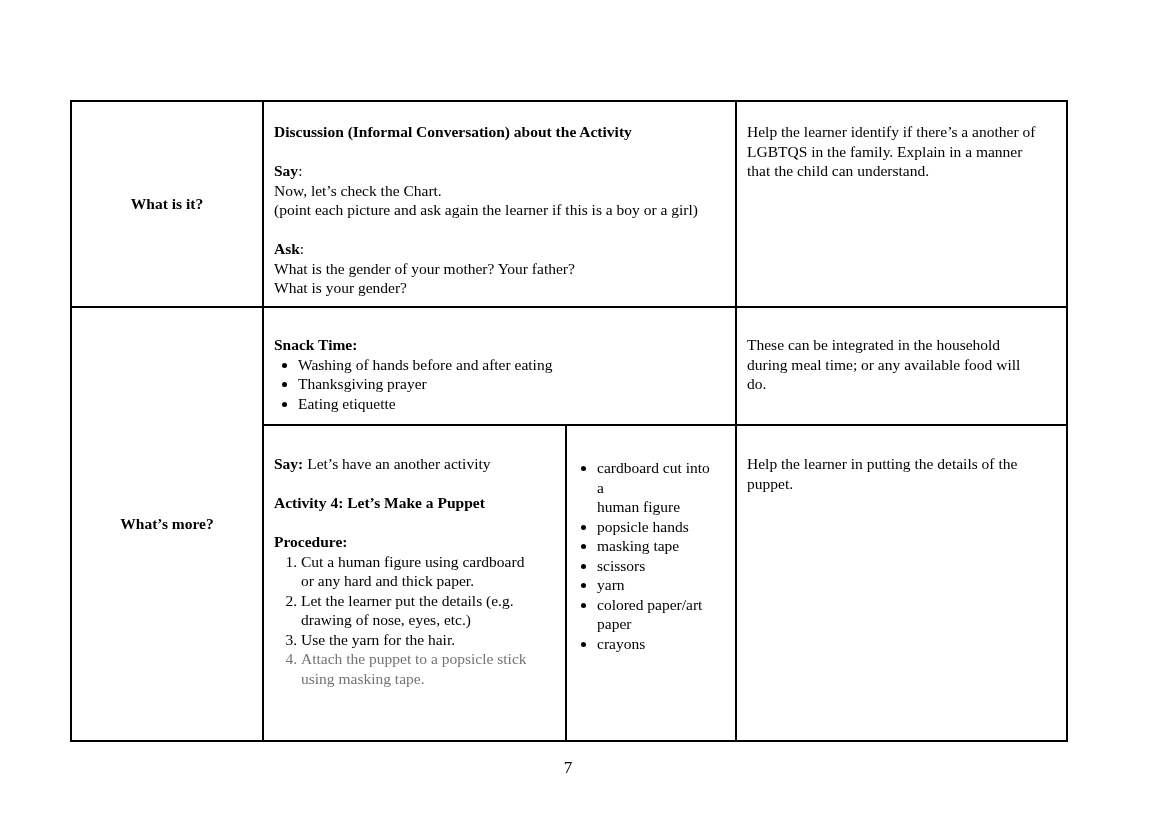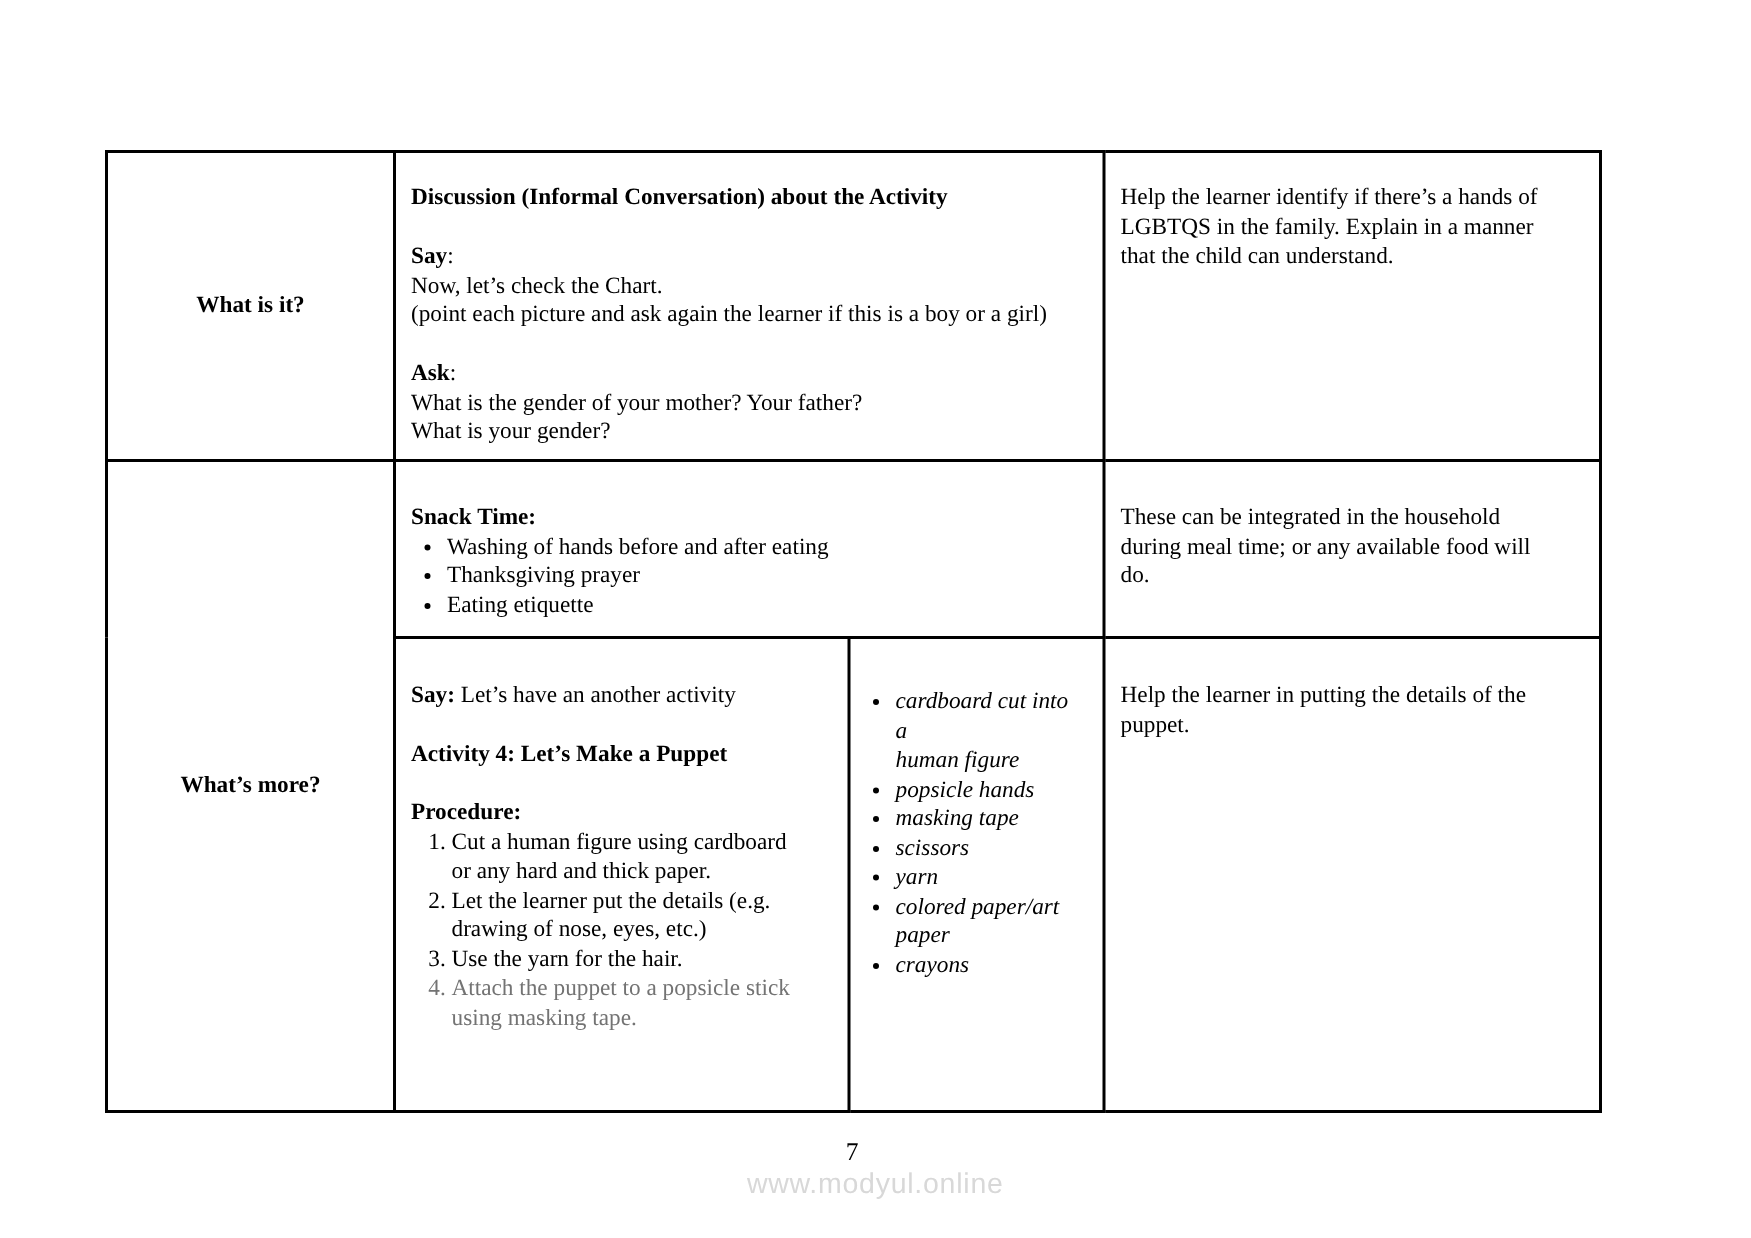--- a/index.html
+++ b/index.html
@@ -40,21 +40,21 @@
   }
   .r1pad  { padding-top: 20px; }
   .r2apad { padding-top: 27px; }
   .r2bpad { padding-top: 28px; }
   p { margin: 0; }
   .b { font-weight: bold; }
   .gap { margin-bottom: 19.5px; font-family: Liberation Serif, serif; }
   .spacer { height: 19.5px; }
   ul.bullets { margin: 0; padding-left: 24px; list-style: disc; }
   ul.materials { padding-left: 22px; margin-top: 4px; }
-  td.materials-cell { padding-left: 8px; padding-right: 16px; font-style: italic; }
+  td.materials-cell { padding-left: 8px; padding-right: 16px; }
   ol.steps { margin: 0; padding-left: 27px; }
   ol.steps li, ul.bullets li { white-space: pre-line; }
   ol.steps li:last-child { color: #737373; }
   .page-number {
     position: absolute;
     left: 70px;
     top: 758px;
     width: 996px;
     text-align: center;
     font-size: 17px;
@@ -97,21 +97,21 @@
             </div>
           <div class="spacer"></div>
           <p><span class="b">Ask</span><span>:</span></p>
           <div>
               <div class="line">What is the gender of your mother? Your father?</div>
               <div class="line">What is your gender?</div>
             </div>
         </td>
         <td class="note r1pad">
           <div>
-              <div class="line">Help the learner identify if there’s a hands of</div>
+              <div class="line">Help the learner identify if there’s a another of</div>
               <div class="line">LGBTQS in the family. Explain in a manner</div>
               <div class="line">that the child can understand.</div>
             </div>
         </td>
       </tr>
 
       <tr class="r2a">
         <td class="label" rowspan="2">
           <span>What’s more?</span>
         </td>
@@ -166,15 +166,14 @@
           <div>
               <div class="line">Help the learner in putting the details of the</div>
               <div class="line">puppet.</div>
             </div>
         </td>
       </tr>
     </tbody>
   </table>
 
   <div class="page-number">7</div>
-  <div class="watermark">www.modyul.online</div>
 
 </div>
 
 </body></html>

